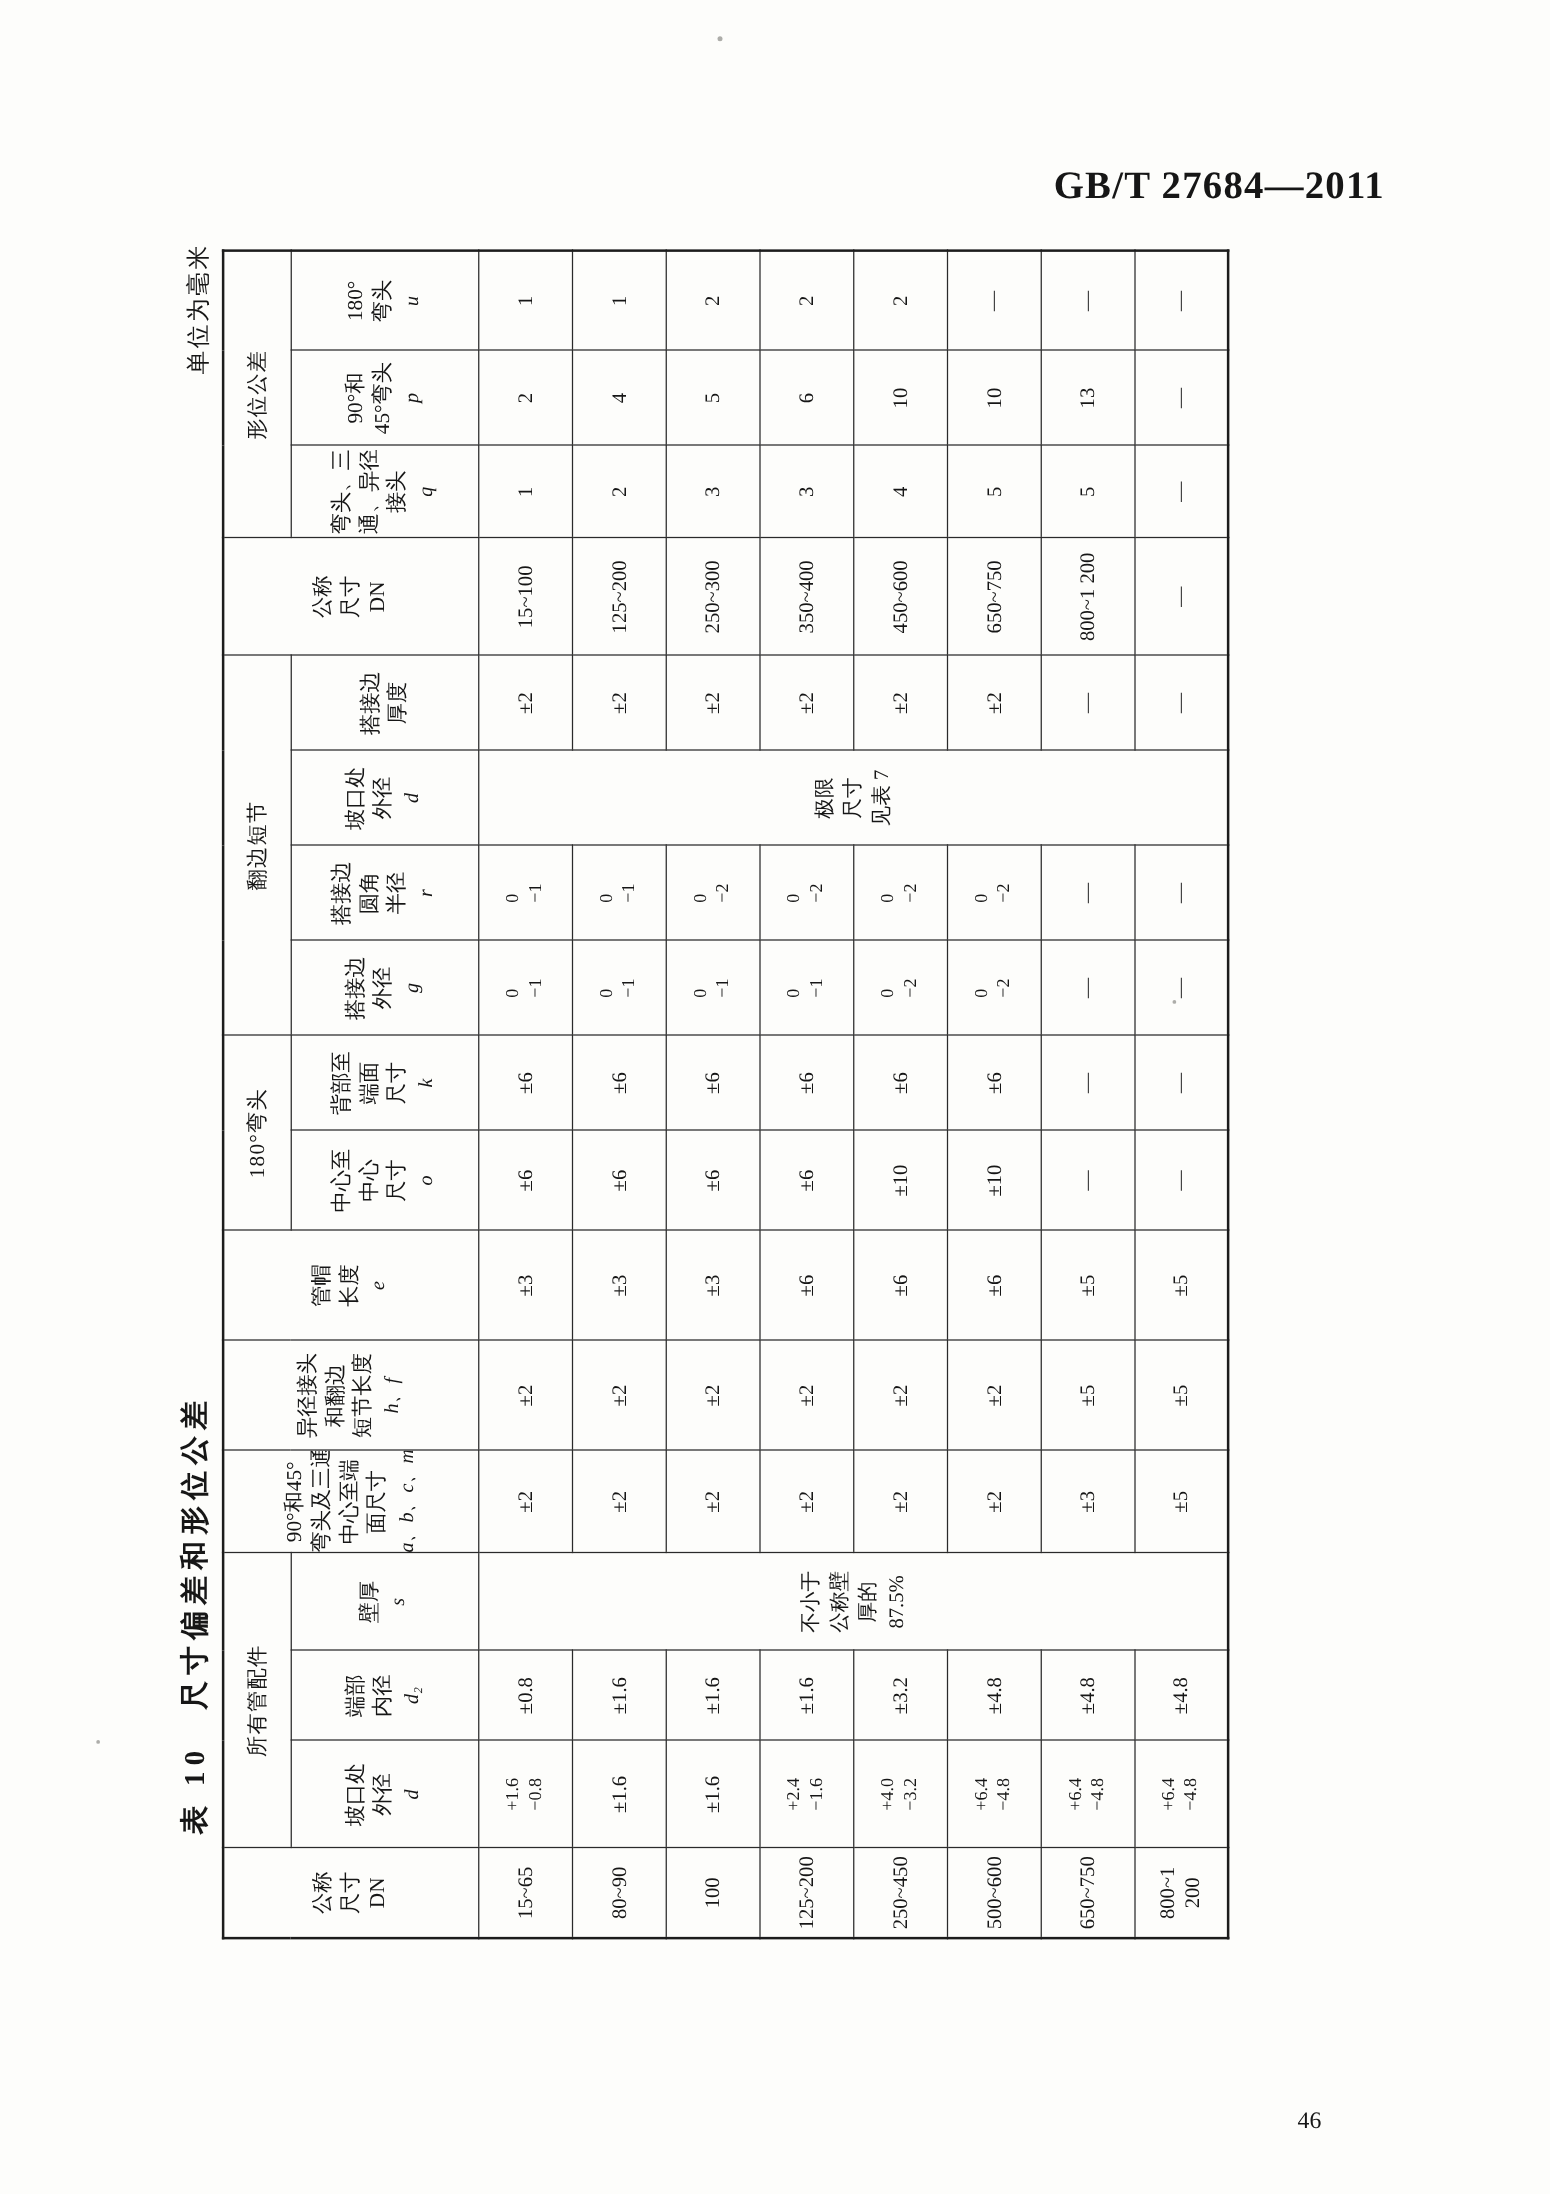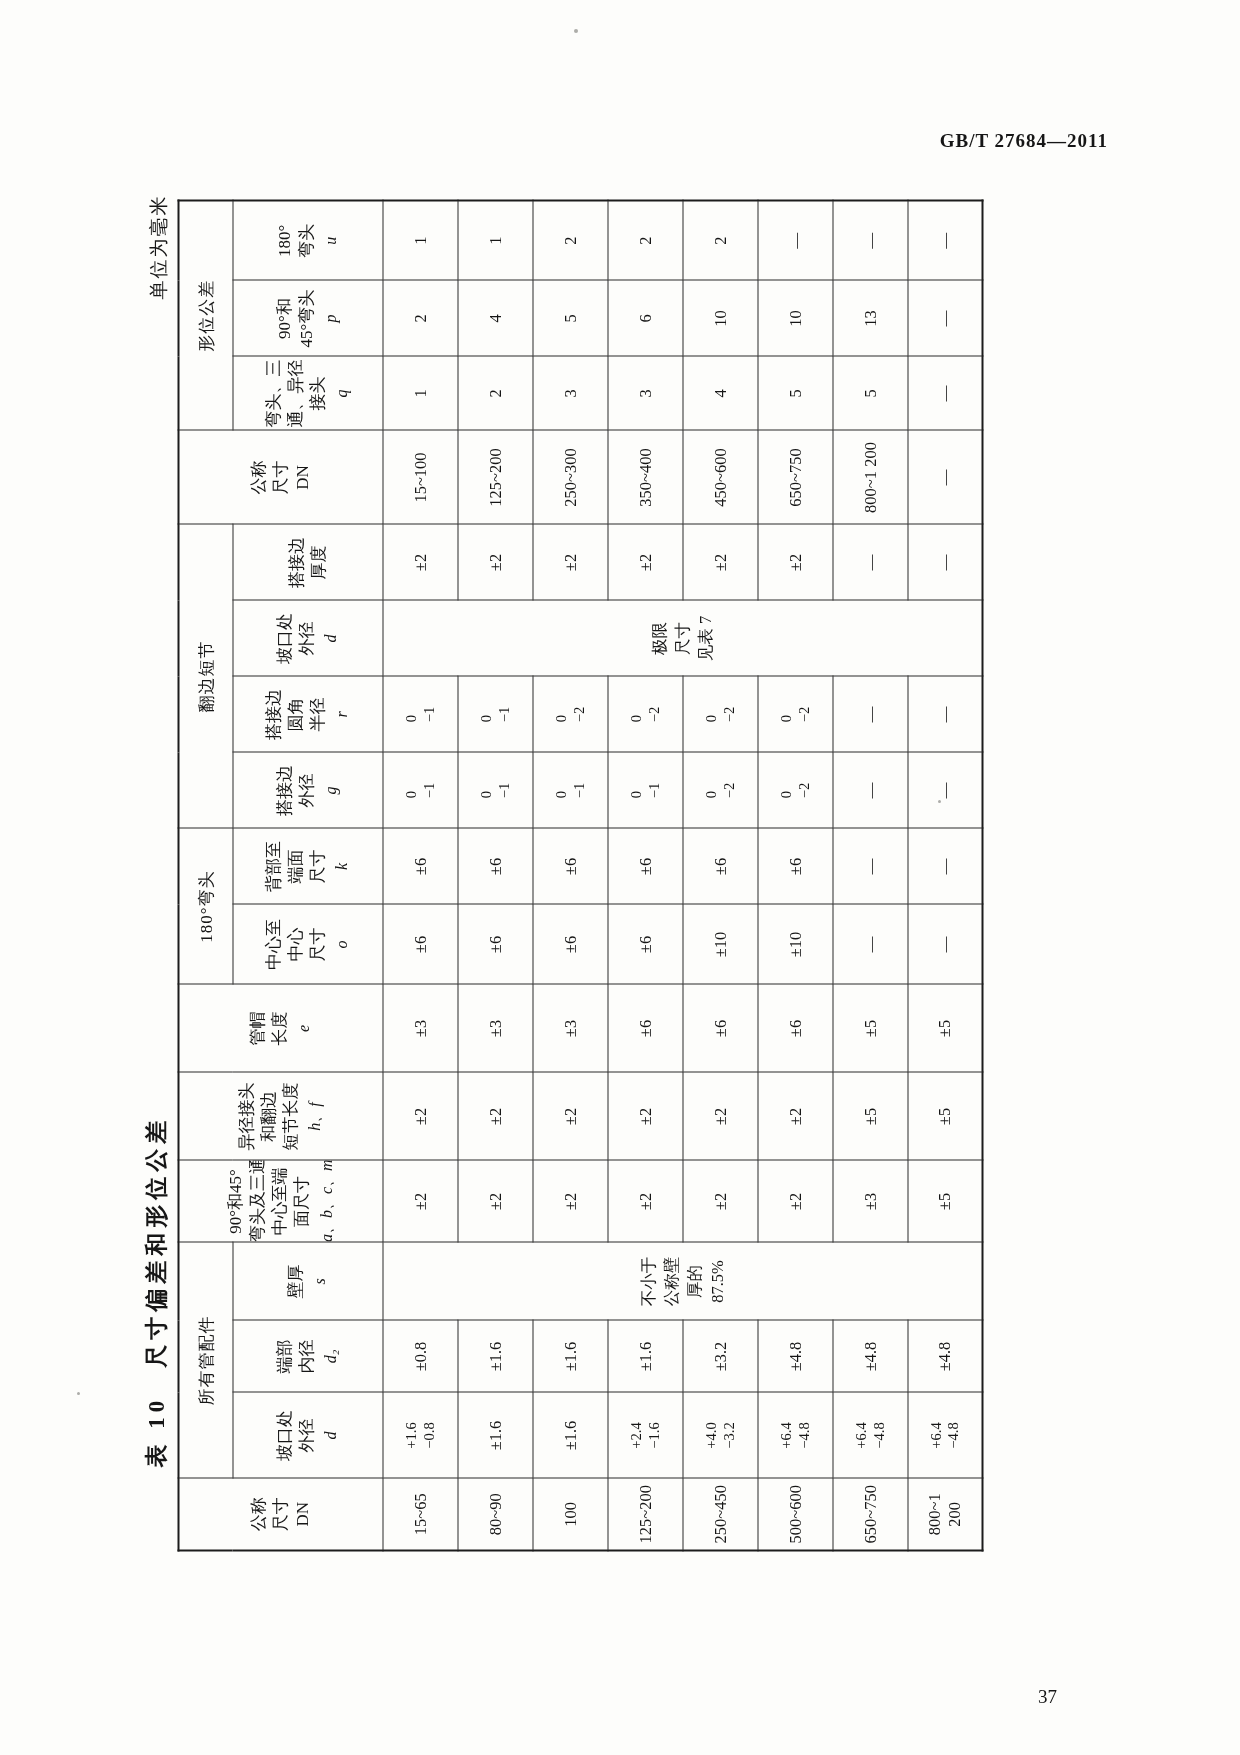--- a/index.html
+++ b/index.html
@@ -3,21 +3,21 @@
 <meta charset="utf-8">
 <style>
   html,body{margin:0;padding:0;}
   body{
     width:1240px;height:1755px;position:relative;overflow:hidden;
     background:#fdfdfb;color:#161616;
     font-family:"Liberation Serif","DejaVu Serif",serif;
   }
   .doc-number{
     position:absolute;top:130px;right:132px;
-    font-size:19px;font-weight:bold;letter-spacing:1px;white-space:nowrap;
+    font-size:31px;font-weight:bold;letter-spacing:1px;white-space:nowrap;
   }
   .page-number{
     position:absolute;left:1038px;top:1686px;font-size:19px;
   }
   
   .rotated{
     position:absolute;left:-130px;top:442px;width:1375px;height:860px;
     transform:rotate(-90deg);
   }
   .caption-row{
@@ -331,17 +331,17 @@
           <td class="dash">—</td>
           <td class="dash">—</td>
           <td class="dash">—</td>
           <td class="dash">—</td>
           <td class="dash">—</td>
         </tr>
       </tbody>
   </table>
 </div>
 
-<div class="page-number">37</div>
+<div class="page-number">46</div>
 
 <div class="speck" style="left:574px;top:29px;width:4px;height:4px;"></div>
 <div class="speck" style="left:938px;top:800px;width:3px;height:3px;"></div>
 <div class="speck" style="left:77px;top:1392px;width:3px;height:3px;"></div>
 
 </body></html>

